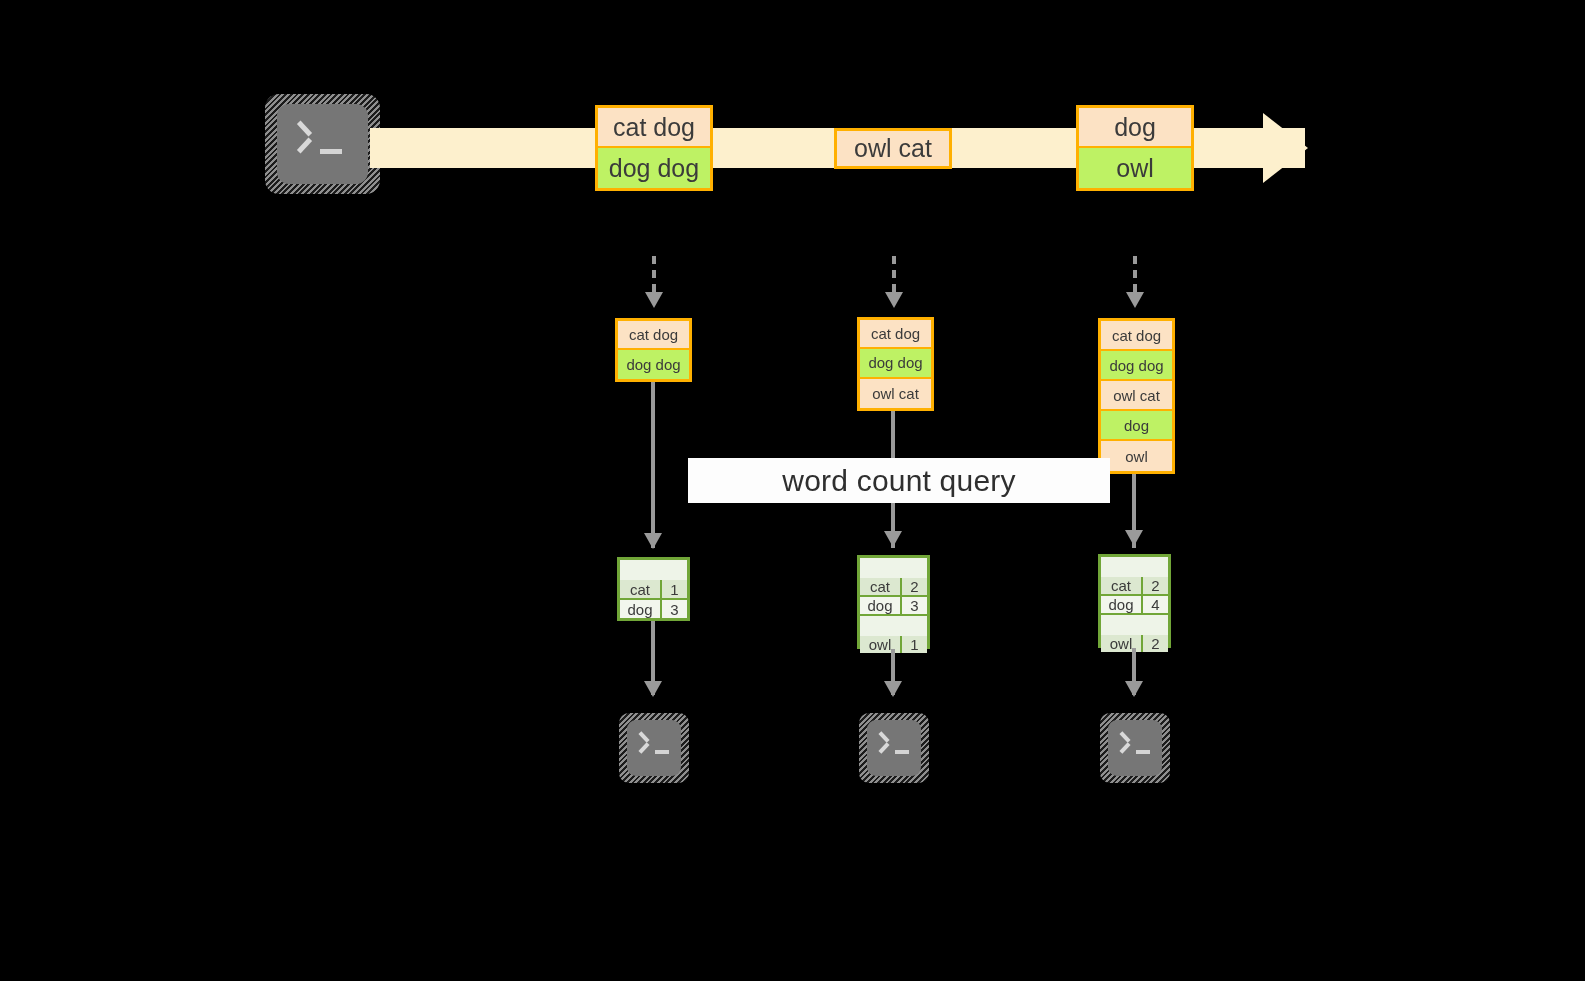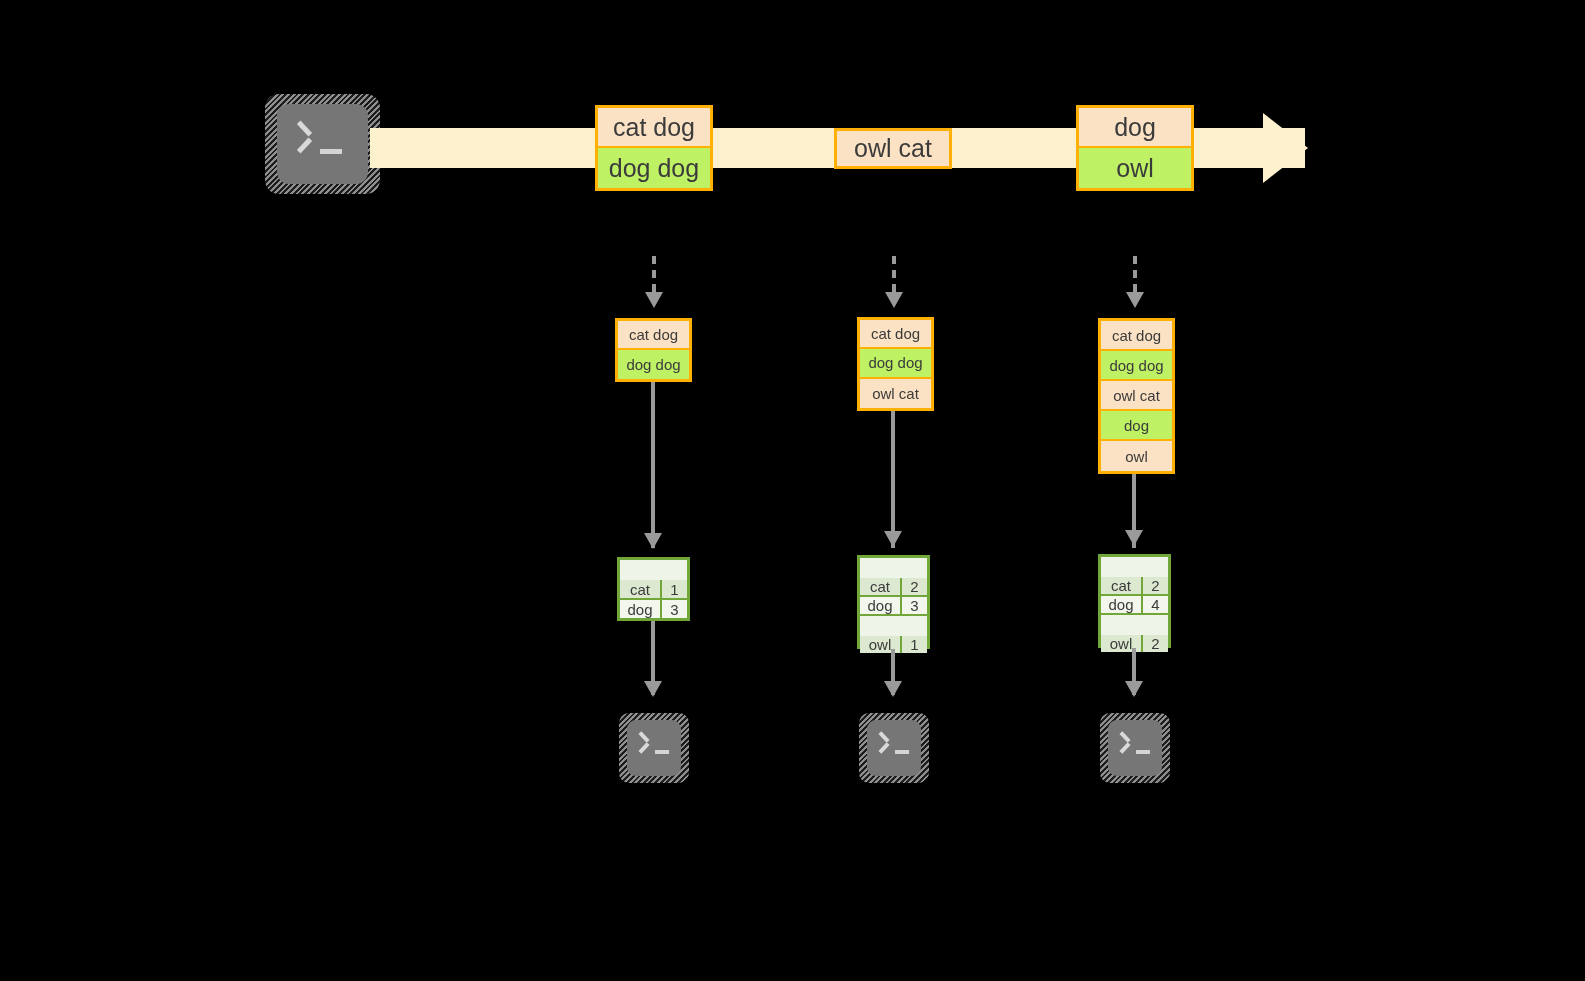--- a/index.html
+++ b/index.html
@@ -285,14 +285,17 @@
   <div class="vline" style="left:1132px; top:648px; height:47px;"></div>
   <div class="vhead" style="left:1125px; top:681px;"></div>
 
   <div class="terminal" style="left:1100px; top:713px; width:70px; height:70px; border-radius:10px;">
     <div class="face" style="left:8px; top:7px; right:8px; bottom:7px; border-radius:9px;"></div>
     <div class="chev-a" style="left:19px; top:22px; width:12px; height:4px; transform:rotate(47deg);"></div>
     <div class="chev-a" style="left:19px; top:33px; width:12px; height:4px; transform:rotate(-47deg);"></div>
     <div class="dash" style="left:36px; top:37px; width:14px; height:4px;"></div>
   </div>
 
+  <div class="query-band" style="left:688px; top:458px; width:422px; height:45px;">
+    <span class="query-label">word count query</span>
+  </div>
 
 </div>
 
 </body></html>

